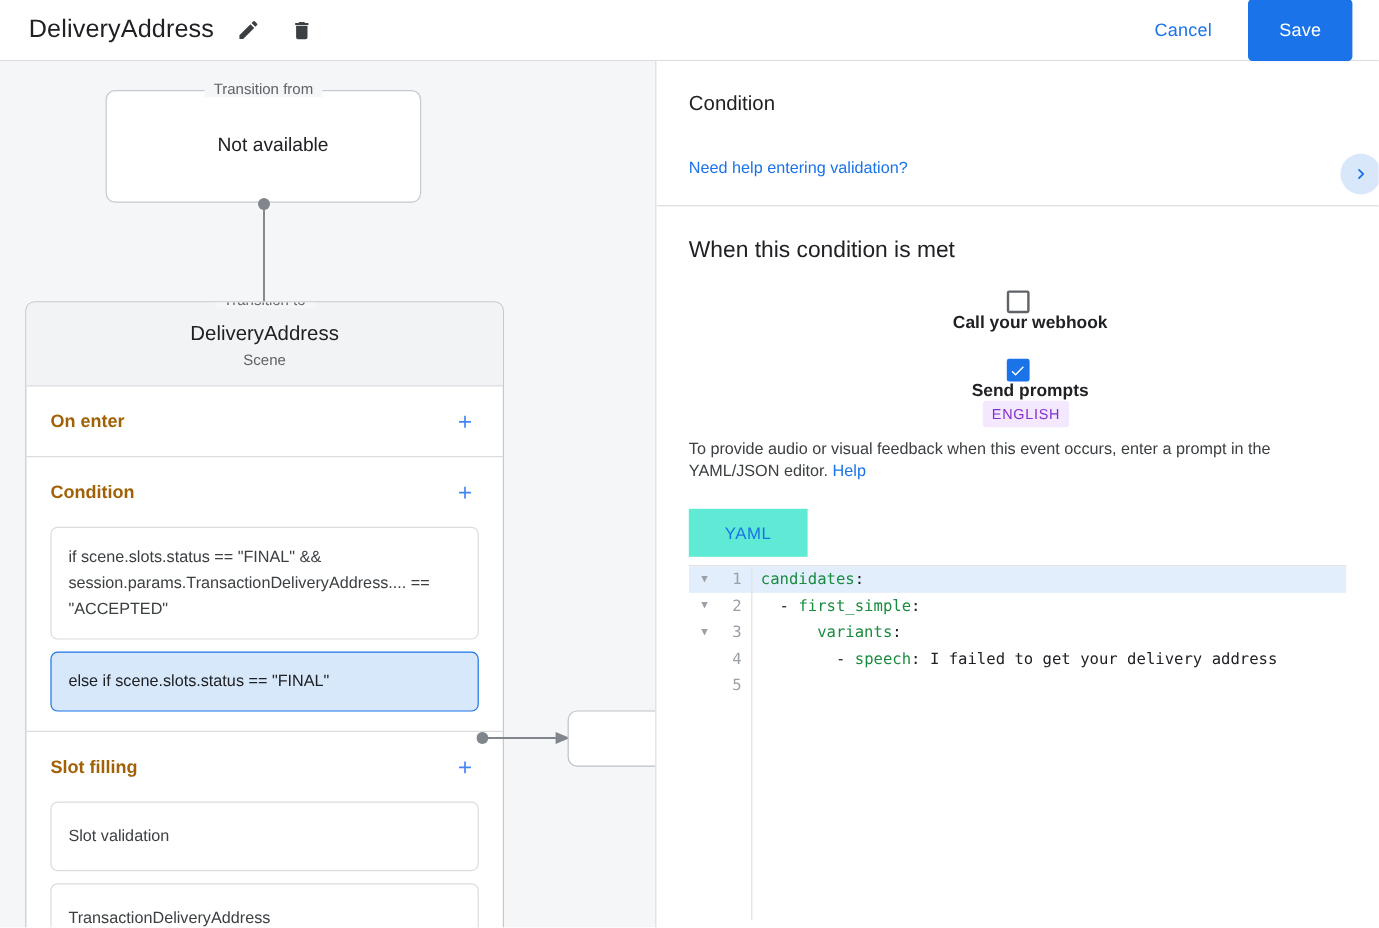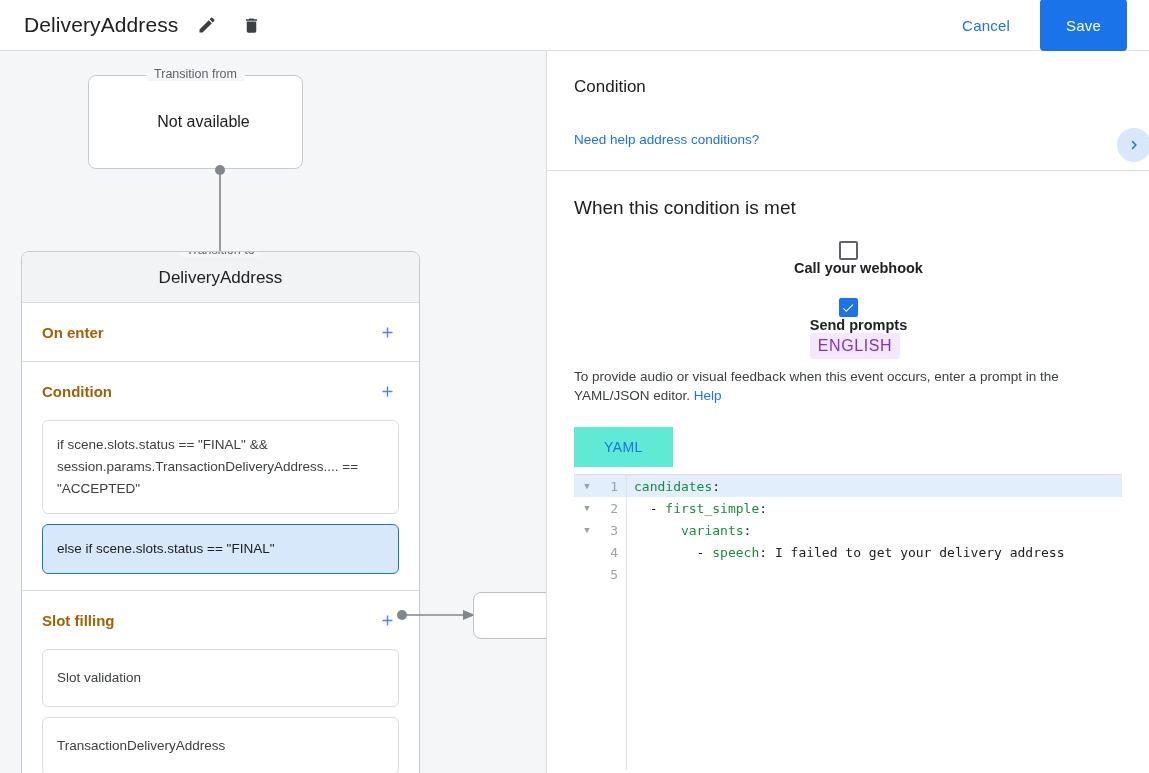--- a/index.html
+++ b/index.html
@@ -46,21 +46,21 @@
   .fieldset {
     position: absolute; border: 1px solid #c6c9ce; border-radius: 8px;
     background: #ffffff;
   }
   .legend {
     position: absolute; top: -9px; left: 50%; transform: translateX(-50%);
     background: #f5f6f8; padding: 0 8px; font-size: 12.5px; color: #5f6368;
     white-space: nowrap;
   }
   .from-card {
-    left: 88px; top: 24px; width: 215px; height: 94px;
+    left: 88px; top: 24px; width: 263px; height: 94px;
     display: flex; align-items: center; justify-content: center; padding-left: 16px;
   }
   .from-card-text { font-size: 16px; color: #202124; }
 
   .connector { position: absolute; left: 214px; top: 113px; width: 12px; height: 124px; }
 
   .to-card {
     left: 21px; top: 200px; width: 399px; height: 573px;
     background: #ffffff; overflow: hidden;
   }
@@ -135,21 +135,21 @@
     width: 19px; height: 19px; border: 2px solid #5f6368; border-radius: 2px;
     background: #ffffff; cursor: pointer; flex: none;
   }
   .cb.checked {
     background: #1a73e8; border-color: #1a73e8;
     display: flex; align-items: center; justify-content: center;
   }
   .check-label { font-size: 14.5px; color: #202124; font-weight: bold; margin-left: 21px; }
   .badge {
     margin-left: 14px; background: #f3e8fd; color: #8430ce;
-    font-size: 16px; letter-spacing: 0.6px; padding: 4px 8px; border-radius: 3px;
+    font-size: 12px; letter-spacing: 0.6px; padding: 4px 8px; border-radius: 3px;
   }
   .note { font-size: 13.5px; color: #3c4043; line-height: 19px; margin: -6px 0 0 0; }
   .note a { color: #1a73e8; text-decoration: none; cursor: pointer; }
 
   .tabs { display: flex; margin: 22px 0 0 0; }
   .tab {
     font-size: 14px; color: #5f6368; padding: 12px 30px; cursor: pointer;
     letter-spacing: 0.4px;
   }
   .tab.active { color: #1a73e8; background: #5eead4; }
@@ -209,20 +209,21 @@
       <circle cx="6" cy="6" r="5" fill="#80868b"></circle>
       <line x1="6" y1="6" x2="6" y2="112" stroke="#80868b" stroke-width="1.6"></line>
       <polygon points="6,122 1,110 11,110" fill="#80868b"></polygon>
     </svg>
 
     <div class="fieldset to-card">
       <div class="legend">Transition to</div>
 
       <div class="to-head">
         <div class="to-title">DeliveryAddress</div>
+        <div class="to-sub">Scene</div>
       </div>
 
       <div class="section">
         <div class="section-head">
           <span class="section-title">On enter</span>
           <span class="plus">
             <svg width="17" height="17" viewBox="0 0 24 24" fill="#4285f4">
                 <path d="M19 13h-6v6h-2v-6H5v-2h6V5h2v6h6v2z"></path>
               </svg>
           </span>
@@ -268,21 +269,21 @@
   <div class="panel">
 
     <div class="panel-toggle">
       <svg width="18" height="18" viewBox="0 0 24 24" fill="#1a73e8">
         <path d="M9.29 6.71a1 1 0 000 1.41L13.17 12l-3.88 3.88a1 1 0 101.42 1.41l4.58-4.58a1 1 0 000-1.41L10.71 6.71a1 1 0 00-1.42 0z"></path>
       </svg>
     </div>
 
     <div class="panel-section">
       <div class="panel-title">Condition</div>
-      <span class="help-link">Need help address conditions?</span>
+      <span class="help-link">Need help entering validation?</span>
     </div>
 
     <div class="panel-section" style="border-bottom:none;">
       <div class="met-title">When this condition is met</div>
 
       <div class="check-row">
         <span class="cb"></span>
         <span class="check-label">Call your webhook</span>
       </div>
 

